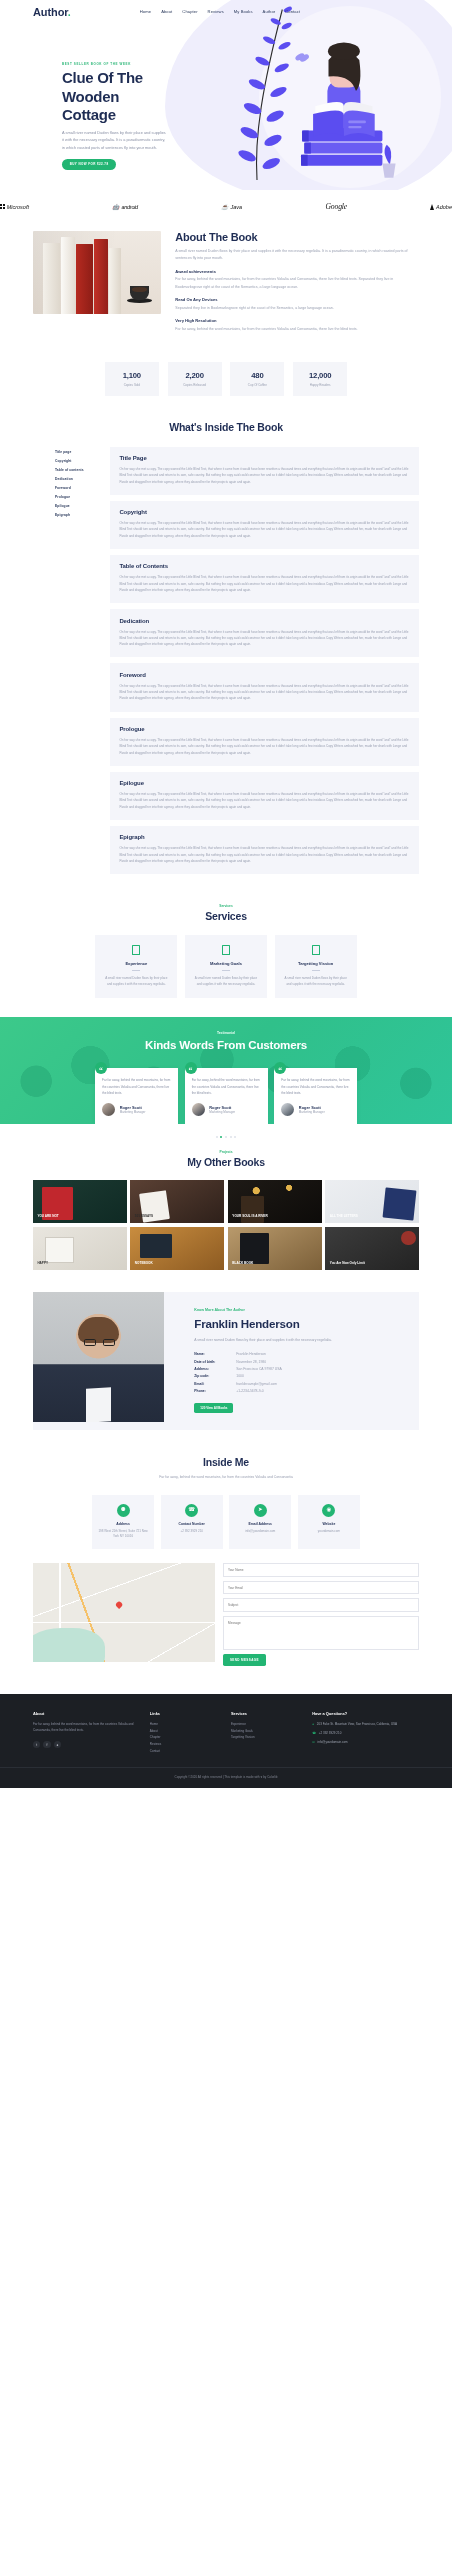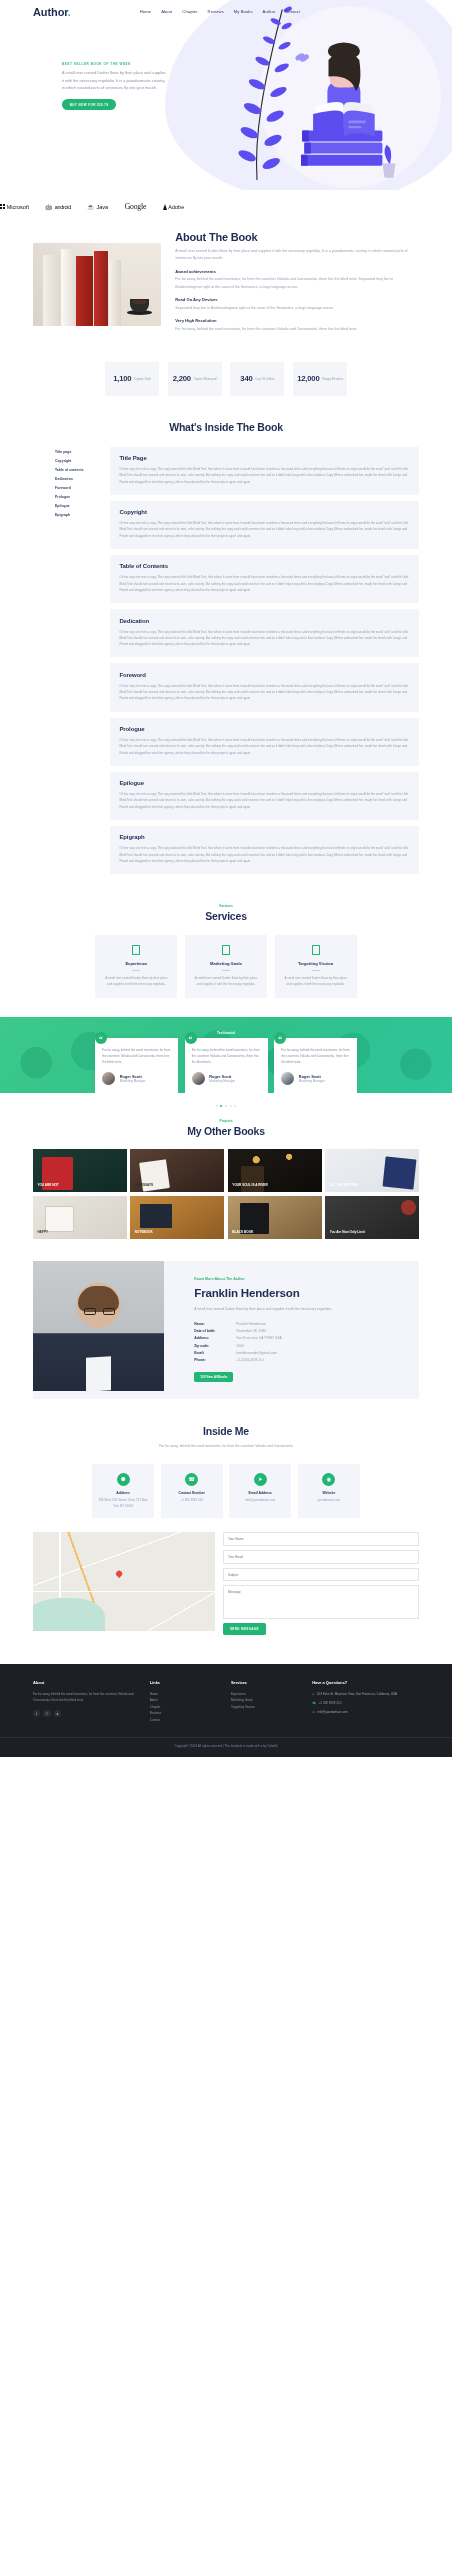--- a/index.html
+++ b/index.html
@@ -99,41 +99,42 @@
     text-decoration: none;
     text-transform: uppercase;
     cursor: pointer;
   }
   
   .illus { position: absolute; right: 52px; top: -2.2px; width: 165px; height: 188px; z-index: 4; }
 
   
   .logos {
     display: flex;
-    justify-content: flex-start;
+    justify-content: space-between;
     align-items: center;
     gap: 16.5px;
     padding: 12px 0 14.3px;
+    font-style: italic;
   }
   .logo-item {
     display: flex; align-items: center; gap: 1.7px;
     font-size: 5.5px; color: #111; font-weight: 500;
   }
   .ms-grid { display: grid; grid-template-columns: 2.2px 2.2px; grid-template-rows: 2.2px 2.2px; gap: 0.6px; }
   .ms-grid i { background: #111; display: block; }
   .logo-google { font-family: "Liberation Serif", serif; font-size: 7.7px; letter-spacing: -0.2px; }
   .logo-adobe-mark {
     width: 0; height: 0;
     border-left: 2.8px solid transparent;
     border-right: 2.8px solid transparent;
     border-bottom: 6px solid #111;
   }
 
   
-  .about { display: flex; gap: 14.3px; padding: 5.5px 0 15.4px; align-items: center; }
+  .about { display: flex; gap: 14.3px; padding: 5.5px 0 15.4px; }
   .about-img {
     width: 128px; height: 83px; flex: none;
     border-radius: 1.1px;
     background:
       linear-gradient(100deg, rgba(0,0,0,.06), rgba(0,0,0,0) 60%),
       linear-gradient(180deg,#efe9e2 0%, #e6ddd3 100%);
     position: relative; overflow: hidden;
   }
   .bk { position: absolute; bottom: 0; border-radius: 0.6px; }
   .bk1 { left: 10px; width: 16.5px; height: 71px; background: linear-gradient(90deg,#f3f0ea,#ded7cc); }
@@ -159,21 +160,21 @@
     font-size: 11px; font-weight: bold; color: #1f2d54;
     letter-spacing: -0.2px; margin-bottom: 5.5px;
   }
   .about-p { font-size: 3.6px; line-height: 2; color: #9aa0b2; margin-bottom: 6px; }
   .about-h { font-size: 4.1px; font-weight: bold; color: #1f2d54; margin-bottom: 2.8px; }
 
   
   .stats { display: flex; justify-content: center; gap: 8.8px; padding: 7.7px 0 19px; }
   .stat {
     width: 54px; height: 34px; background: #f4f5f9;
-    display: flex; flex-direction: row;
+    display: flex; flex-direction: column;
     align-items: center; justify-content: center; gap: 2.8px;
   }
   .stat-num { font-size: 7.7px; font-weight: bold; color: #1f2d54; letter-spacing: -0.2px; }
   .stat-lbl { font-size: 3px; color: #9aa0b2; }
 
   
   .sec-eyebrow {
     text-align: center; font-size: 3.3px; font-weight: bold;
     color: #2fb87a; margin-bottom: 2.2px;
   }
@@ -441,20 +442,21 @@
     <path d="M254 210 q-56 -14 -56 2 v38 q28 -12 56 2 z" fill="#6a5df3"></path>
     <rect x="206" y="222" width="32" height="5" rx="2" fill="#8f86f8"></rect>
     <rect x="206" y="232" width="24" height="4" rx="2" fill="#8f86f8"></rect>
 
     <path d="M268 300 h24 l-4 26 h-16 z" fill="#c9c6e8"></path>
     <path d="M280 300 q-14 -22 -4 -34 q12 8 6 34 z" fill="#5b4df0"></path>
   </svg>
 
   <div class="hero-copy">
     <div class="hero-eyebrow">BEST SELLER BOOK OF THE WEEK</div>
+    <h1 class="hero-title">Clue Of The Wooden Cottage</h1>
     <p class="hero-desc">A small river named Duden flows by their place and supplies it with the necessary regelialia. It is a paradisematic country, in which roasted parts of sentences fly into your mouth.</p>
     <a href="#" class="btn-green">BUY NOW FOR $22.78</a>
   </div>
 </section>
 
 <section class="logos">
   <div class="logo-item">
     <span class="ms-grid">
         <i></i>
         <i></i>
@@ -506,21 +508,21 @@
 <section class="stats">
   <div class="stat">
     <div class="stat-num">1,100</div>
     <div class="stat-lbl">Copies Sold</div>
   </div>
   <div class="stat">
     <div class="stat-num">2,200</div>
     <div class="stat-lbl">Copies Released</div>
   </div>
   <div class="stat">
-    <div class="stat-num">340</div>
+    <div class="stat-num">480</div>
     <div class="stat-lbl">Cup Of Coffee</div>
   </div>
   <div class="stat">
     <div class="stat-num">12,000</div>
     <div class="stat-lbl">Happy Readers</div>
   </div>
 </section>
 
 <section class="wrap inside">
   <h2 class="sec-title">What's Inside The Book</h2>
@@ -593,20 +595,21 @@
       <div class="svc-h">Targetting Vission</div>
       <div class="svc-rule"></div>
       <p class="svc-p">A small river named Duden flows by their place and supplies it with the necessary regelialia.</p>
     </div>
   </div>
 </section>
 
 <section class="testi">
   <div class="testi-people"></div>
   <div class="testi-eyebrow">Testimonial</div>
+  <h2 class="testi-title">Kinds Words From Customers</h2>
   <div class="testi-row">
     <div class="tcard">
       <div class="tquote">
           <span>“</span>
         </div>
       <p class="tp">Far far away, behind the word mountains, far from the countries Vokalia and Consonantia, there live the blind texts.</p>
       <div class="tmeta">
         <div class="tavatar ta1"></div>
         <div>
           <div class="tname">Roger Scott</div>

